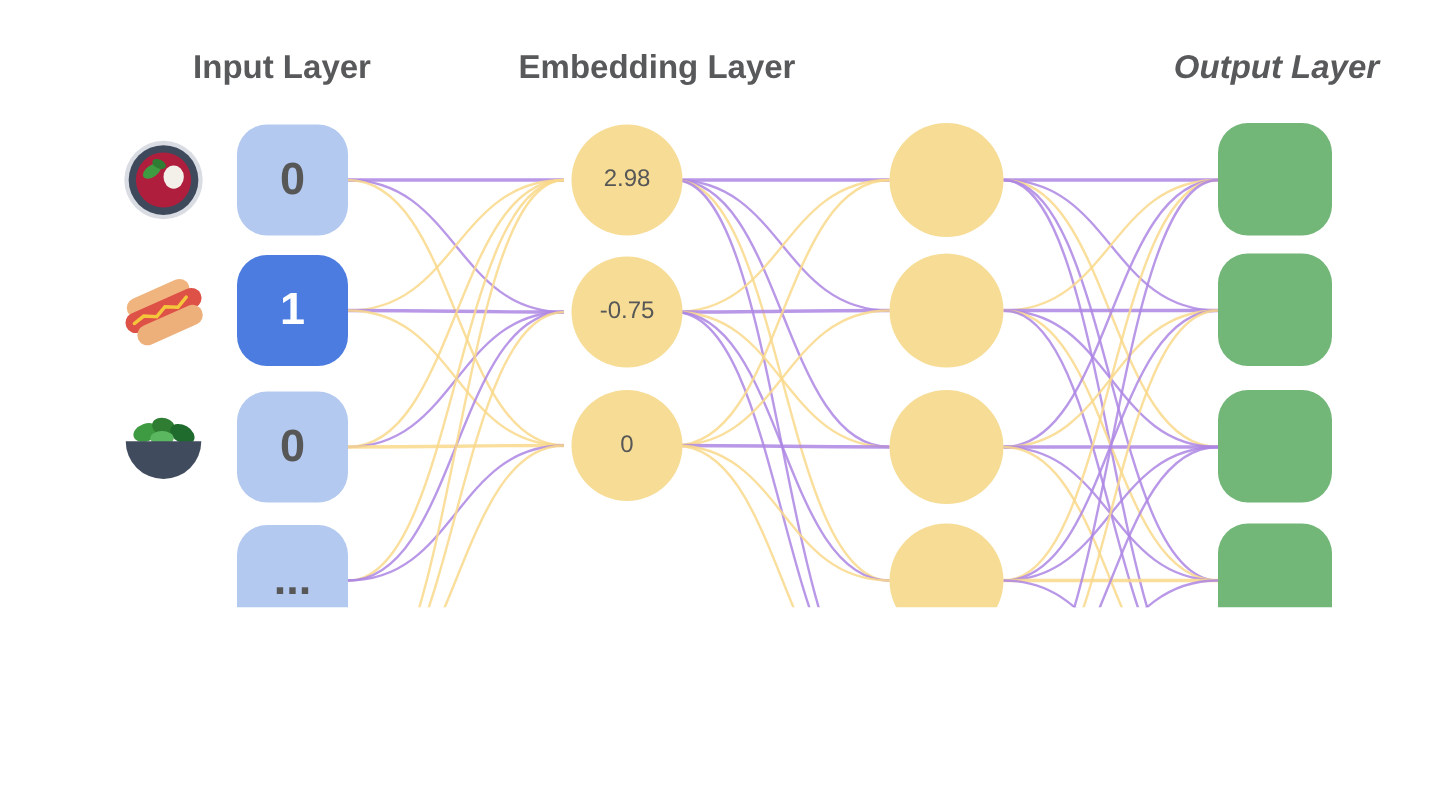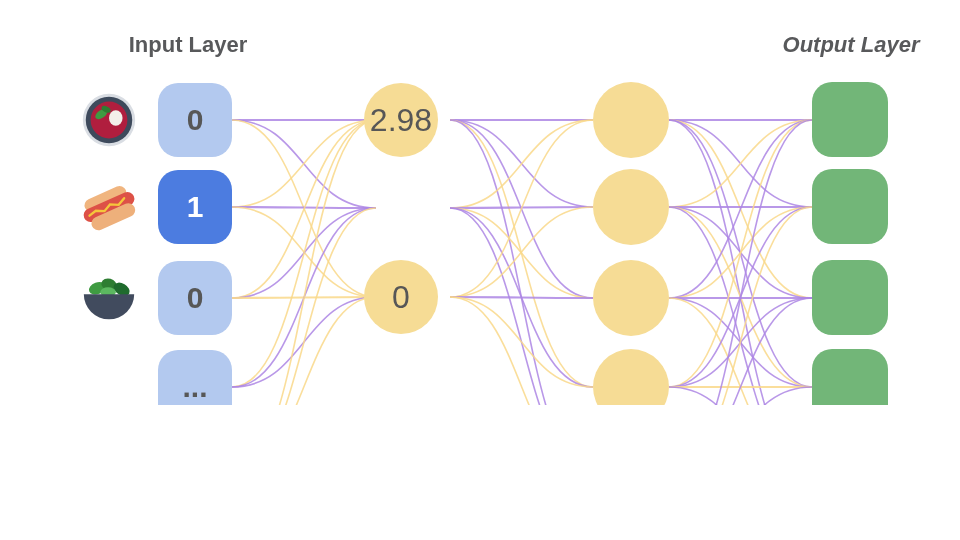--- a/index.html
+++ b/index.html
@@ -19,23 +19,23 @@
   .node{position:absolute;display:flex;align-items:center;justify-content:center;z-index:1;box-sizing:border-box;}
 
   .input-node{
     left:158px;width:74px;height:74px;border-radius:20px;
     background:var(--node-blue,#b3c9ef);
     color:var(--node-text,#575757);font-size:30px;font-weight:bold;
   }
   .input-node.selected{background:var(--node-blue-active,#4c7ce0);color:#ffffff;}
 
   .emb-node{
-    left:364px;width:74px;height:74px;border-radius:50%;
+    left:381px;width:74px;height:74px;border-radius:50%;
     background:var(--node-yellow,#f6dc95);
-    color:var(--node-text,#575757);font-size:32px;font-weight:400;
+    color:var(--node-text,#575757);font-size:16px;font-weight:400;
   }
   .hidden-node{
     left:593px;width:76px;height:76px;border-radius:50%;
     background:var(--node-yellow,#f6dc95);
   }
   .output-node{
     left:812px;width:76px;height:75px;border-radius:20px;
     background:var(--node-green,#72b678);
   }
 
@@ -104,20 +104,21 @@
       <path d="M669,387 C740.5,387 740.5,387 812,387" fill="none" stroke="#f9d88a" stroke-width="2.2" stroke-opacity="0.85"></path>
       <path d="M669,387 C740.5,387 740.5,476 812,476" fill="none" stroke="#ad86e4" stroke-width="1.6" stroke-opacity="0.85"></path>
       <path d="M669,476 C740.5,476 740.5,120 812,120" fill="none" stroke="#ad86e4" stroke-width="1.6" stroke-opacity="0.85"></path>
       <path d="M669,476 C740.5,476 740.5,207 812,207" fill="none" stroke="#f9d88a" stroke-width="1.6" stroke-opacity="0.85"></path>
       <path d="M669,476 C740.5,476 740.5,298 812,298" fill="none" stroke="#ad86e4" stroke-width="1.6" stroke-opacity="0.85"></path>
       <path d="M669,476 C740.5,476 740.5,387 812,387" fill="none" stroke="#ad86e4" stroke-width="1.6" stroke-opacity="0.85"></path>
       <path d="M669,476 C740.5,476 740.5,476 812,476" fill="none" stroke="#f9d88a" stroke-width="2.2" stroke-opacity="0.85"></path>
     </svg>
 
   <div class="layer-title title-input">Input Layer</div>
+  <div class="layer-title title-embedding">Embedding Layer</div>
   <div class="layer-title title-output">Output Layer</div>
 
   <div class="food-icon i0">
     <svg viewBox="0 0 64 64">
       <circle cx="32" cy="32" r="27" fill="#d9dde3"></circle>
       <circle cx="32" cy="32" r="24" fill="#3e4a5c"></circle>
       <circle cx="32" cy="32" r="19" fill="#b01e3e"></circle>
       <ellipse cx="39" cy="30" rx="7" ry="8" fill="#f3efe9"></ellipse>
       <ellipse cx="24" cy="26" rx="7" ry="4" fill="#3f9b42" transform="rotate(-35 24 26)"></ellipse>
       <ellipse cx="29" cy="21" rx="5" ry="3" fill="#2e7d32" transform="rotate(25 29 21)"></ellipse>
@@ -154,20 +155,21 @@
     </svg>
   </div>
 
   <div class="node input-node r0">0</div>
   <div class="node input-node r1 selected">1</div>
   <div class="node input-node r2">0</div>
   <div class="node input-node r3">...</div>
   <div class="node input-node r4">0</div>
 
   <div class="node emb-node e0">2.98</div>
+  <div class="node emb-node e1">-0.75</div>
   <div class="node emb-node e2">0</div>
 
   <div class="node hidden-node h0"></div>
   <div class="node hidden-node h1"></div>
   <div class="node hidden-node h2"></div>
   <div class="node hidden-node h3"></div>
   <div class="node hidden-node h4"></div>
 
   <div class="node output-node h0"></div>
   <div class="node output-node h1"></div>

